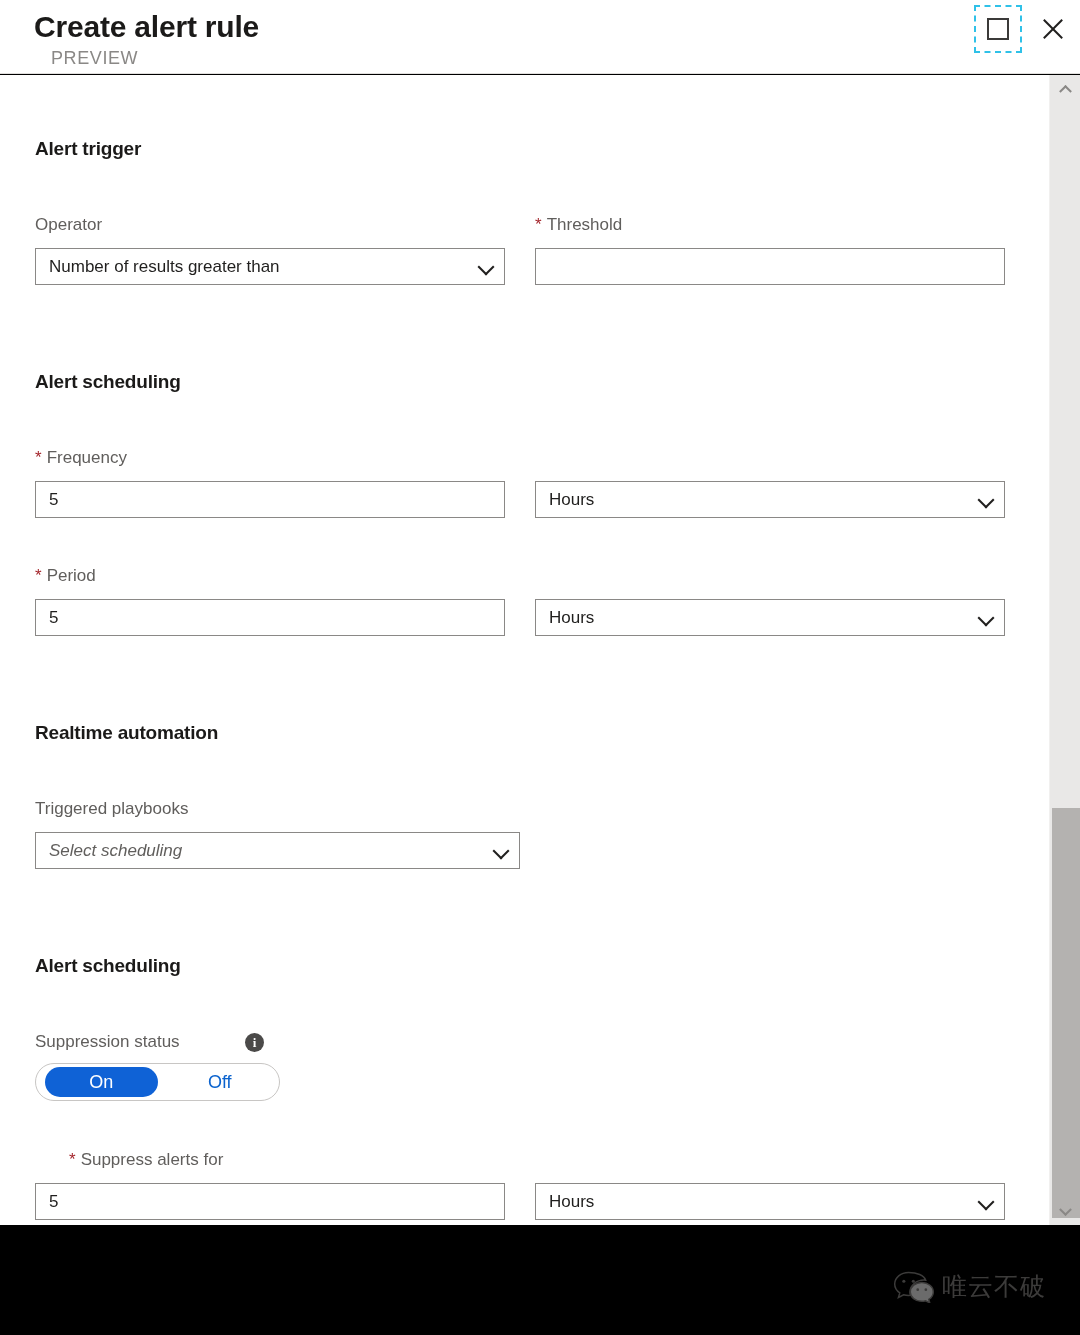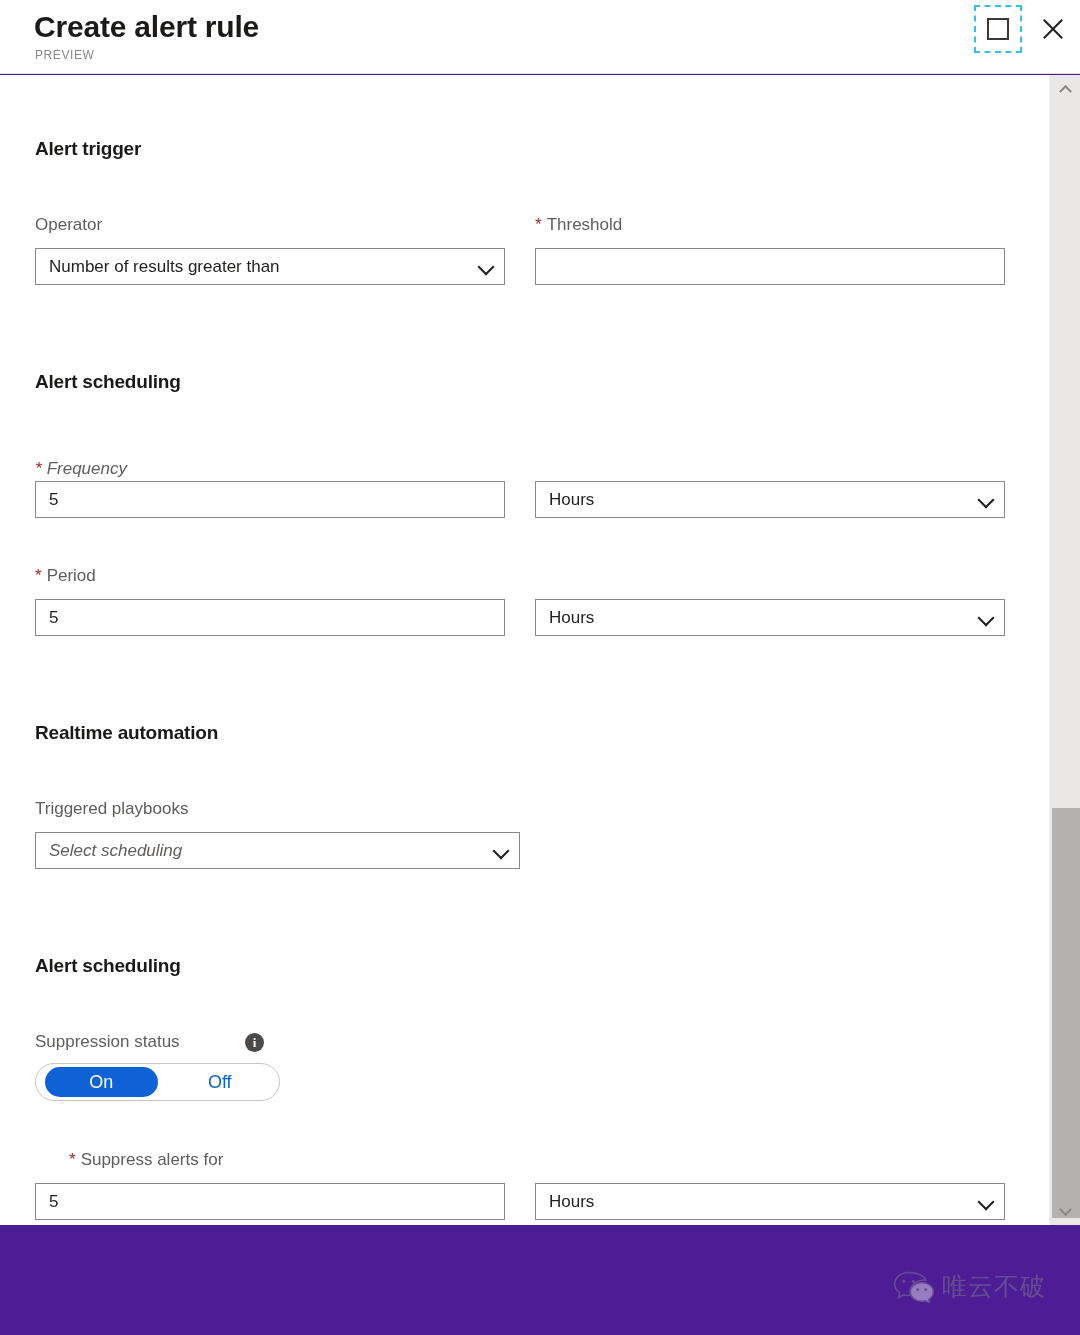--- a/index.html
+++ b/index.html
@@ -8,39 +8,39 @@
     width: 1080px; height: 1335px;
     background: #ffffff;
     font-family: "Liberation Sans", sans-serif;
     -webkit-font-smoothing: antialiased;
   }
 
   #page {
     position: relative;
     width: 1080px; height: 1335px;
     overflow: hidden;
-    background: #4c1d95;
+    background: #000000;
   }
 
   
   .header {
     position: absolute; left: 0; top: 0;
     width: 1080px; height: 74px;
     background: #ffffff;
     border-bottom: 1px solid #e1dfdd;
   }
   .header-title {
     position: absolute; left: 34px; top: 10px;
     font-size: 30px; font-weight: bold;
     color: #1b1a19; letter-spacing: -0.2px;
     white-space: nowrap;
   }
   .header-preview {
-    position: absolute; left: 35px; top: 48px;
-    font-size: 12px; color: #8a8886;
+    position: absolute; left: 51px; top: 48px;
+    font-size: 18px; color: #8a8886;
     letter-spacing: 0.6px;
     text-align: center;
   }
   .hdr-btn {
     position: absolute; top: 6px;
     width: 46px; height: 46px;
     background: transparent; border: none;
     display: flex; align-items: center; justify-content: center;
     cursor: pointer; padding: 0;
   }
@@ -237,21 +237,21 @@
         <span class="chev"></span>
       </div>
 
       <div class="field-label" style="left:535px; top:140px;">
         <span class="req">*</span><span>Threshold</span>
       </div>
       <input class="tbox" style="left: 535px; top: 173px; width: 470px;" type="text" value="">
 
       <div class="section-title" style="left:35px; top:296px;">Alert scheduling</div>
 
-      <div class="field-label" style="left:35px; top:384px;font-style:italic;">
+      <div class="field-label" style="left:35px; top:373px;">
         <span class="req">*</span><span>Frequency</span>
       </div>
       <input class="tbox" style="left: 35px; top: 406px; width: 470px;" type="text" value="5">
       <div class="ddl" style="left:535px; top:406px; width:470px;">
         <span class="ddl-text">Hours</span>
         <span class="chev"></span>
       </div>
 
       <div class="field-label" style="left:35px; top:491px;">
         <span class="req">*</span><span>Period</span>

